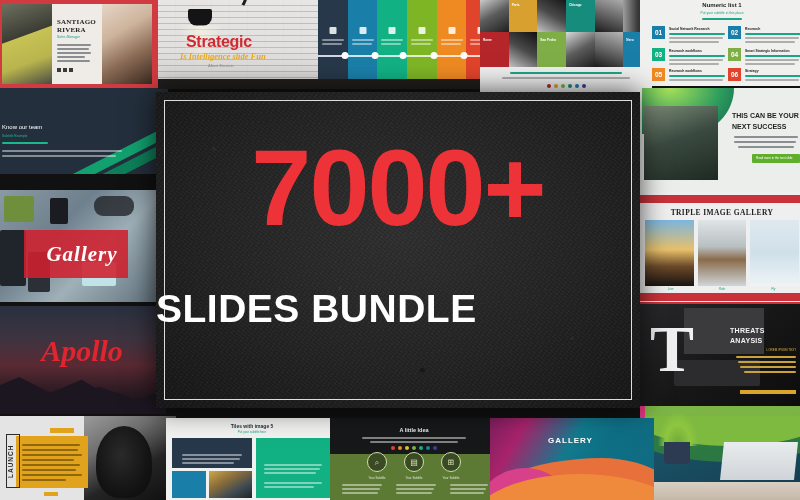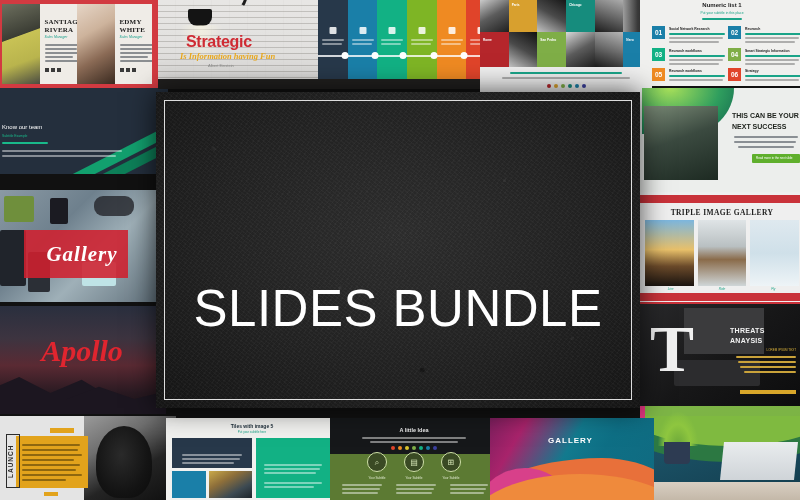--- a/index.html
+++ b/index.html
@@ -244,22 +244,22 @@
       radial-gradient(ellipse at 50% 45%, #2f2f2f 0%, #232323 55%, #161616 100%);
     box-shadow:0 0 26px rgba(0,0,0,.7);
   }
   #hero .frame { position:absolute; left:8px; top:8px; right:8px; bottom:8px;
     border:1.3px solid rgba(255,255,255,.85); }
   #hero .num { position:absolute; left:0; top:42px; width:100%; text-align:center;
     color:#ee3338; font-weight:700; font-size:108px; line-height:108px;
     letter-spacing:-2px; font-family:"Liberation Sans", sans-serif; }
   #hero .l2 { position:absolute; left:0; top:155px; width:100%; text-align:center;
     color:#fff; font-weight:700; font-size:39px; line-height:42px; letter-spacing:.5px; }
-  #hero .l3 { position:absolute; left:0; top:196px; width:100%; text-align:center;
-    color:#fff; font-weight:400; font-size:51px; line-height:42px; letter-spacing:.5px; }
+  #hero .l3 { position:absolute; left:0; top:196px; width:100%; 
+    color:#fff; font-weight:700; font-size:39px; line-height:42px; letter-spacing:.5px; }
 </style>
 </head>
 <body>
 
 <div id="stage">
 
   <div class="thumb" id="team-slide">
     <div class="inner">
       <div class="team-col team-photo1"></div>
       <div class="team-col team-txtcol">
@@ -270,34 +270,20 @@
         <div class="ln d" style="left:5px;top:48px;width:34px"></div>
         <div class="ln d" style="left:5px;top:52px;width:28px"></div>
         <div class="ln d" style="left:5px;top:56px;width:33px"></div>
         <div class="team-dots">
             <i></i>
             <i></i>
             <i></i>
           </div>
       </div>
       <div class="team-col team-photo2"></div>
-      <div class="team-col team-txtcol">
-        <div class="team-name">EDMY WHITE</div>
-        <div class="team-role">Sales Manager</div>
-        <div class="ln d" style="left:5px;top:40px;width:34px"></div>
-        <div class="ln d" style="left:5px;top:44px;width:32px"></div>
-        <div class="ln d" style="left:5px;top:48px;width:34px"></div>
-        <div class="ln d" style="left:5px;top:52px;width:28px"></div>
-        <div class="ln d" style="left:5px;top:56px;width:33px"></div>
-        <div class="team-dots">
-            <i></i>
-            <i></i>
-            <i></i>
-          </div>
-      </div>
     </div>
   </div>
 
   <div class="thumb" id="know-team">
     <div class="stripe" style="left:40px;bottom:-30px"></div>
     <div class="stripe" style="left:70px;bottom:-30px;background:#0d7f58"></div>
     <div class="kt-title">Know our team</div>
     <div class="kt-sub">Subtitle Example</div>
     <div class="ln" style="left:6px;top:54px;width:46px;background:#19b98a"></div>
     <div class="ln w" style="left:6px;top:62px;width:120px"></div>
@@ -341,21 +327,21 @@
     <div class="lframe"></div>
     <div class="lvert">LAUNCH</div>
   </div>
 
   <div class="thumb" id="creativity-slide">
     <div class="brick"></div>
     <div class="lamparm"></div>
     <div class="lamp"></div>
     <div class="lampglow"></div>
     <div class="c1">Strategic</div>
-    <div class="c2">Is Information having Fun</div>
+    <div class="c2">Is Intelligence slide Fun</div>
     <div class="c3">Albert Einstein</div>
     <div class="darkfloor"></div>
   </div>
 
   <div class="thumb" id="columns-slide">
     <div class="col" style="background:#27384a">
       <div class="ic"></div>
       <div class="ln w" style="left:4px;top:42px;width:22px"></div>
       <div class="ln w" style="left:4px;top:46px;width:20px"></div>
     </div>
@@ -583,16 +569,17 @@
 
   <div class="thumb" id="waves-slide">
     <div class="w1"></div>
     <div class="w3"></div>
     <div class="w2"></div>
     <div class="gtxt">GALLERY</div>
   </div>
 
   <div id="hero">
     <div class="frame"></div>
+    <div class="num">7000+</div>
     <div class="l3">SLIDES BUNDLE</div>
   </div>
 
 </div>
 
 </body></html>

